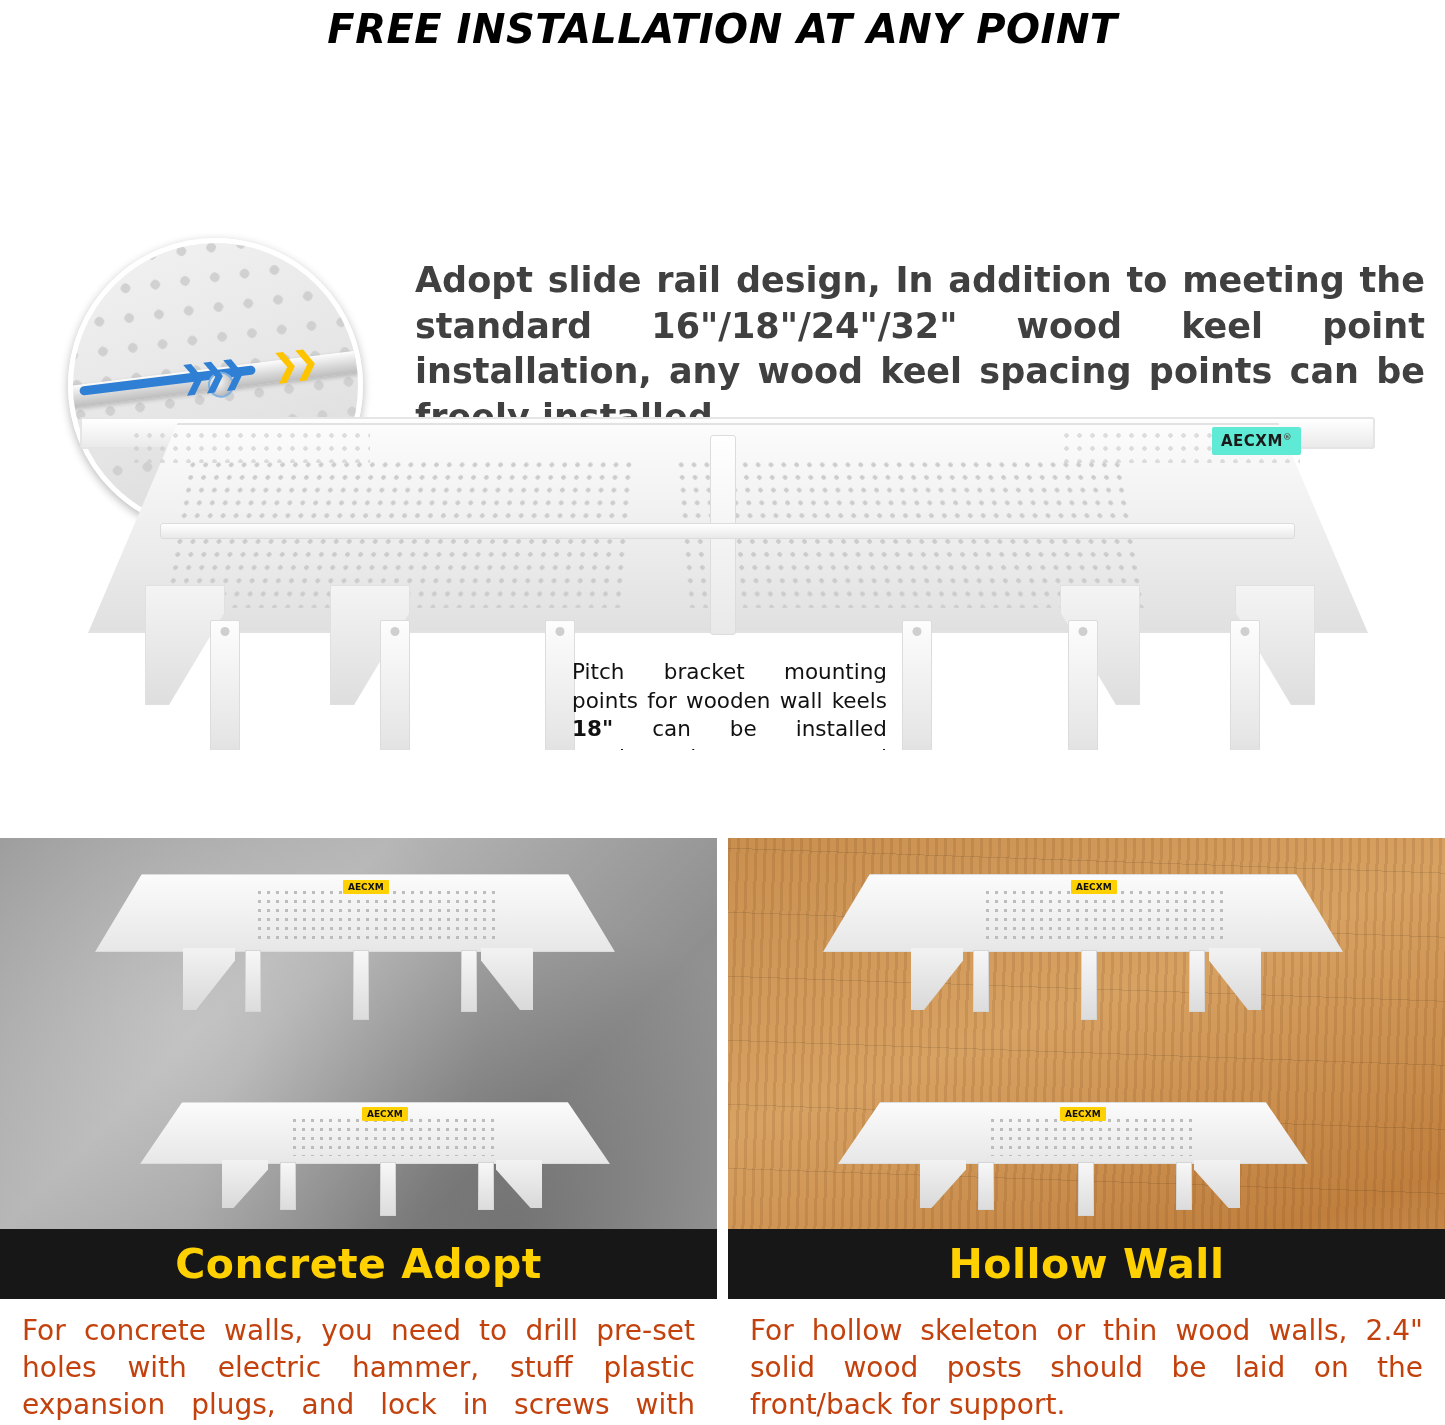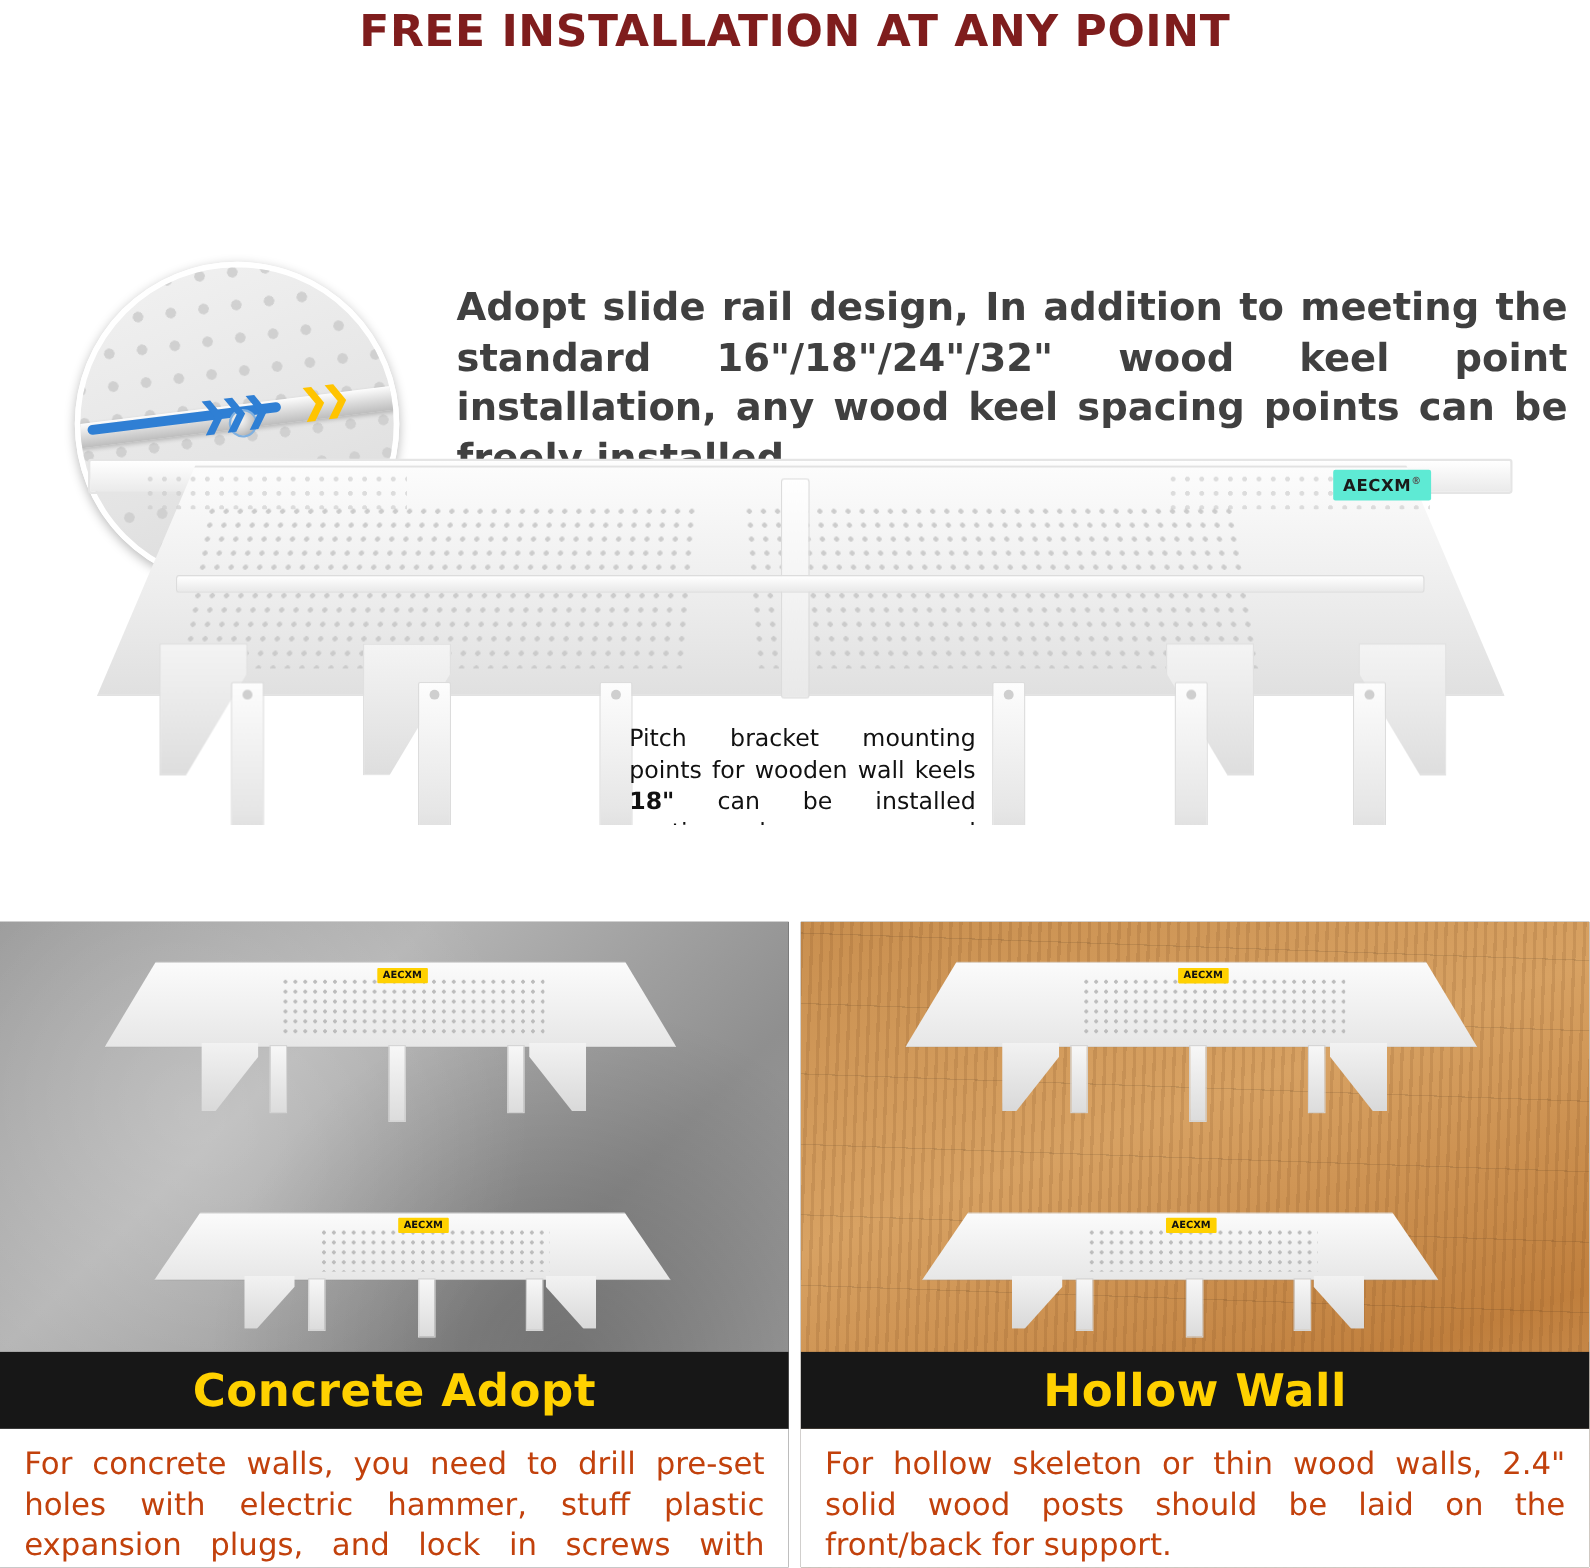--- a/index.html
+++ b/index.html
@@ -10,23 +10,24 @@
     overflow: hidden;
   }
   .page { position: relative; width: 1445px; height: 1425px; background:#fff; }
 
   
   .headline {
     text-align: center;
     font-size: 40px;
     font-weight: bold;
     letter-spacing: 0.5px;
-    color: #7f1d1d;
+    color: #000000;
     padding: 6px 0 8px 0;
     font-family: "DejaVu Sans", sans-serif;
+    font-style: italic;
   }
   .yellow-band {
     background: #FFD100;
     width: 100%;
     text-align: center;
     padding: 10px 0 14px 0;
     border-top: 2px solid #FFD100;
   }
   .yellow-band .txt {
     font-size: 35px;

